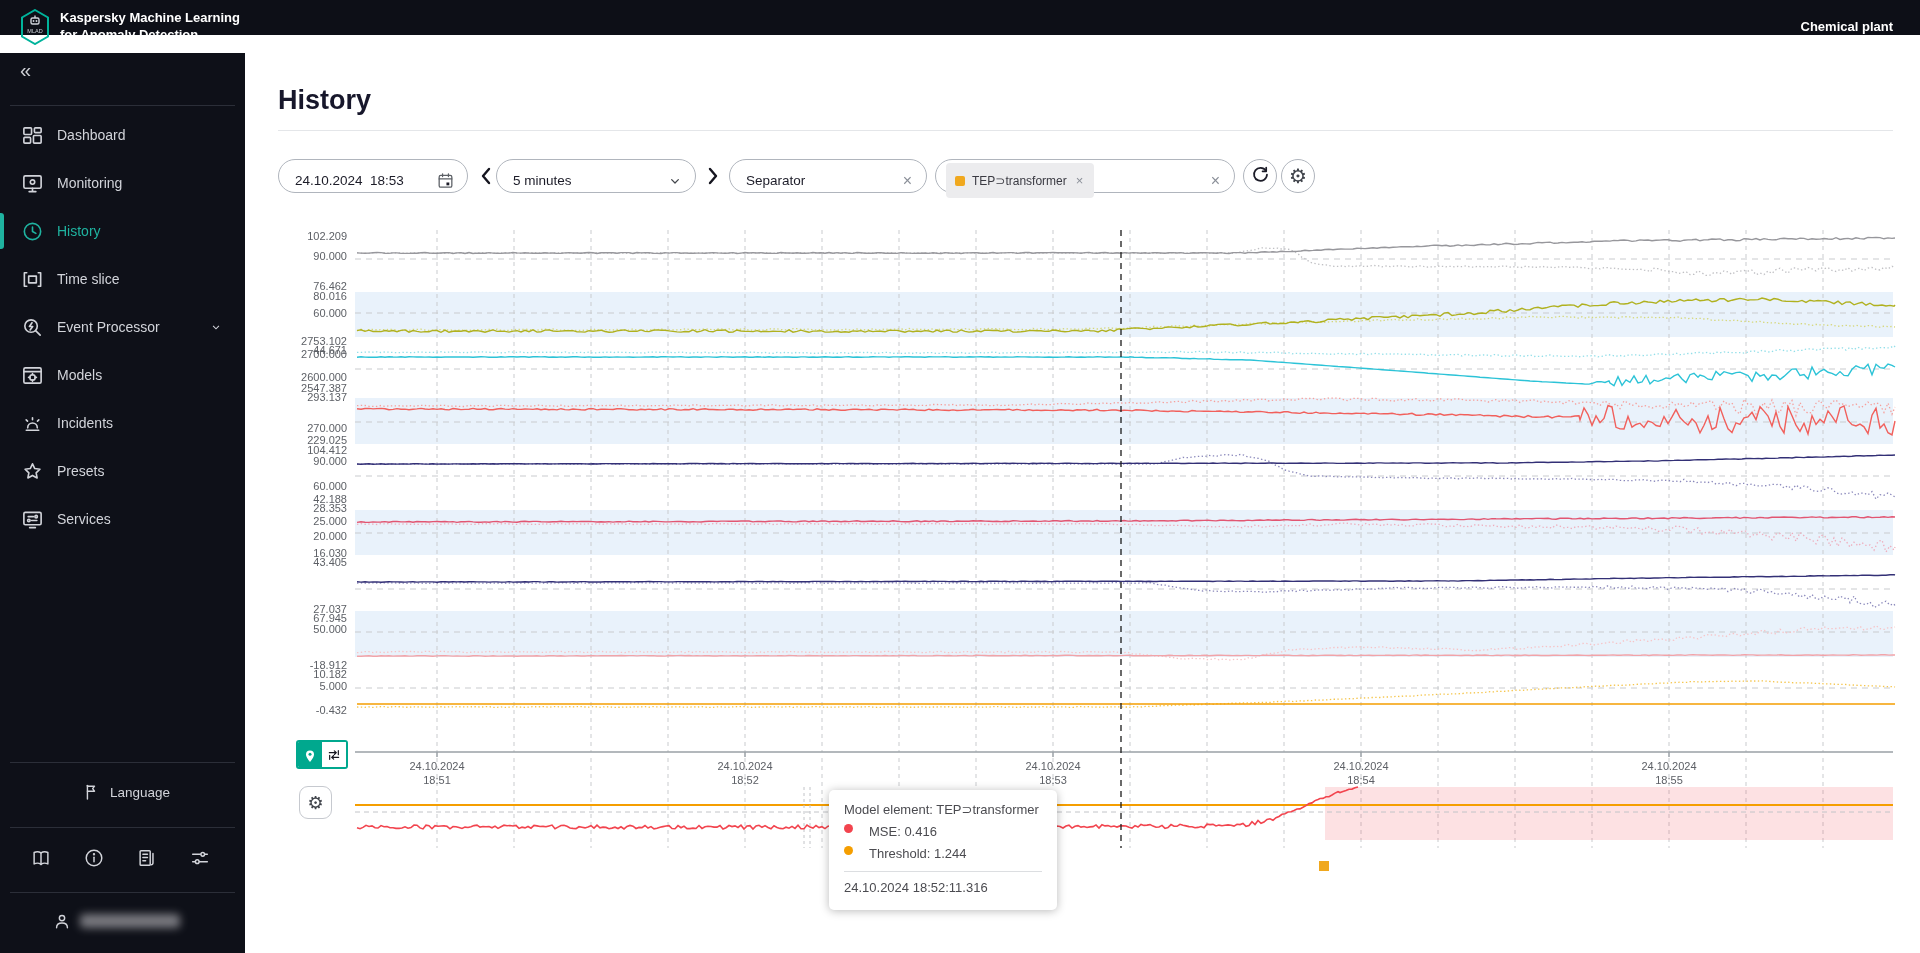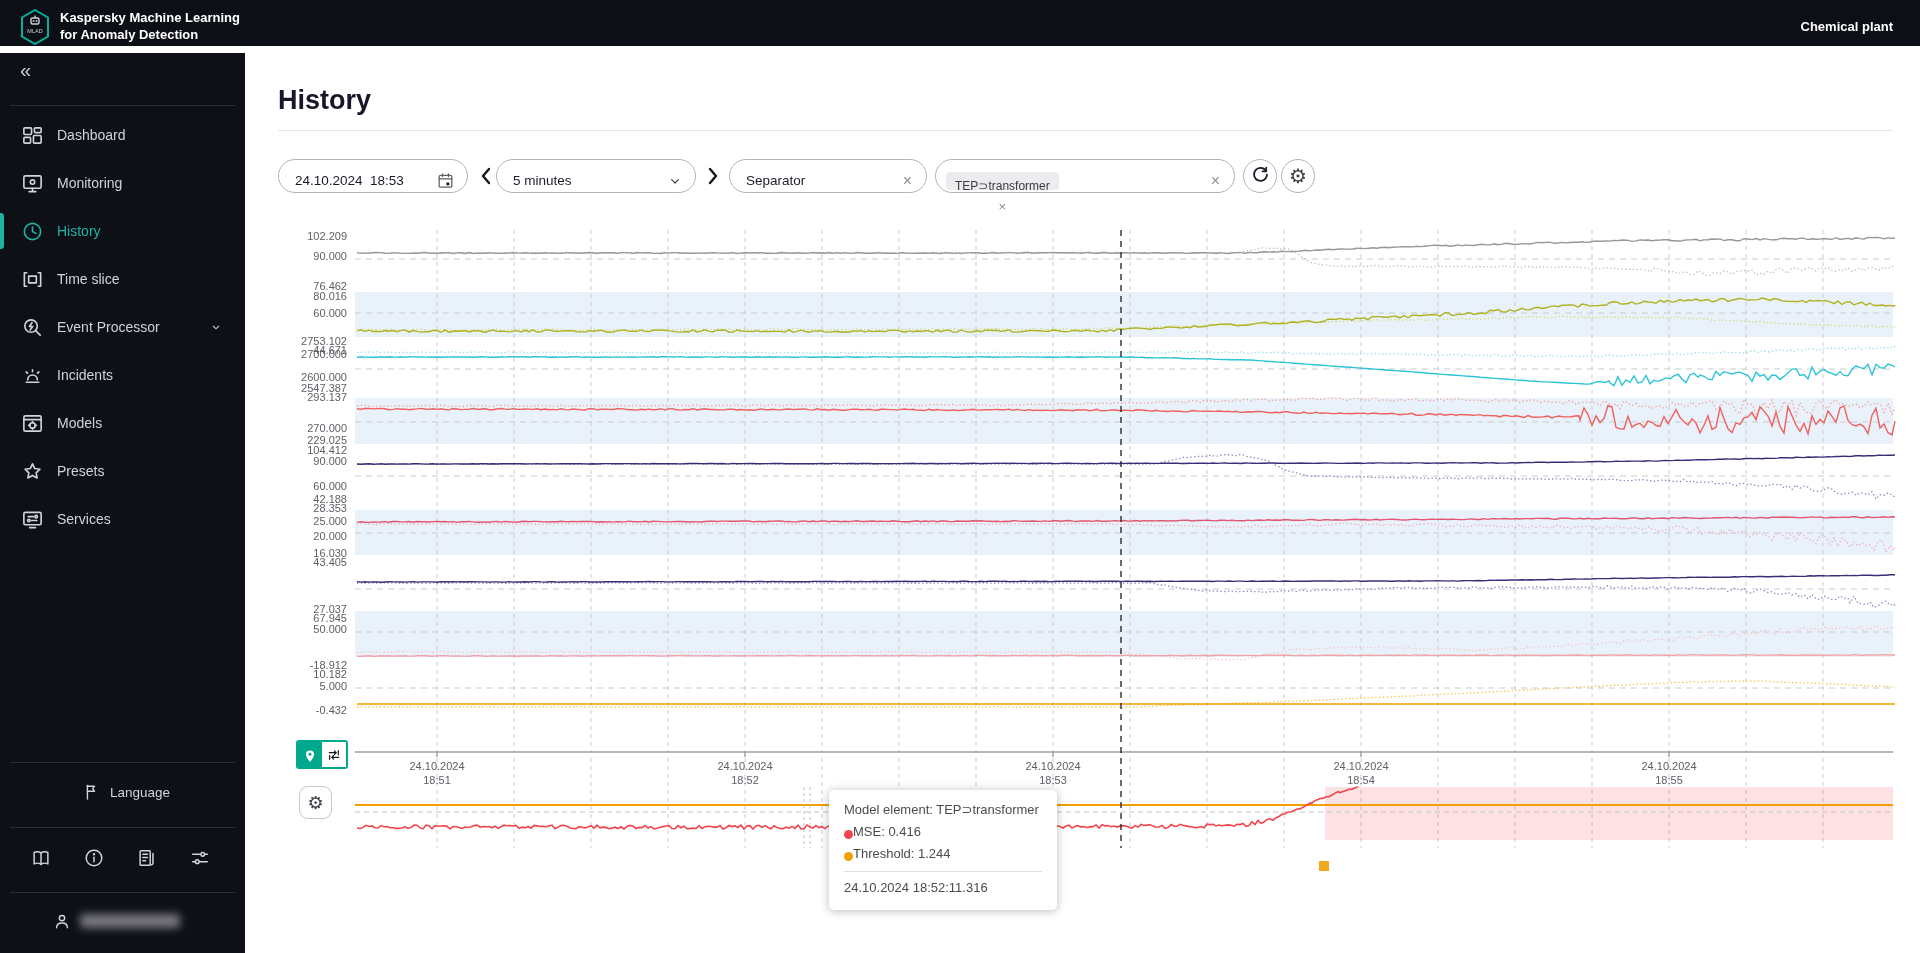--- a/index.html
+++ b/index.html
@@ -1,20 +1,20 @@
 <!DOCTYPE html>
 <html><head>
 <meta charset="utf-8">
 <style>
   * { margin:0; padding:0; box-sizing:border-box; }
   html,body { background:#2b2b2b; font-family:"Liberation Sans", sans-serif; }
   .screen { position:relative; width:1920px; height:953px; background:#fff; overflow:hidden; }
 
   
-  .topbar { position:absolute; left:0; top:0; width:1920px; height:46px; background:#0d0f17; z-index:40; }
+  .topbar { position:absolute; left:0; top:0; width:1920px; height:35px; background:#0d0f17; z-index:40; }
   .logo { position:absolute; left:20px; top:9px; width:30px; height:36px; }
   .apptitle { position:absolute; left:60px; top:9px; color:#fff; font-size:13px; font-weight:700; line-height:17px; }
   .plant { position:absolute; right:27px; top:19px; color:#fff; font-size:13px; font-weight:700; }
 
   
   .sidebar { position:absolute; left:0; top:53px; width:245px; height:900px; background:#0e1018; z-index:30; color:#d2d4da; }
   .collapse { position:absolute; left:20px; top:6px; font-size:20px; color:#cfd1d6; cursor:pointer; letter-spacing:-2px; }
   .sdiv { position:absolute; left:10px; width:225px; height:1px; background:#2b2e38; }
   .nav { position:absolute; left:0; top:58px; width:245px; }
   .nav-item { position:relative; display:flex; align-items:center; height:48px; padding-left:21px; cursor:pointer; font-size:14px; color:#d2d4da; }
@@ -40,21 +40,21 @@
   
   .inp { position:absolute; top:159px; height:34px; border:1px solid #b0b5bd; border-radius:17px; background:#fff;
          display:flex; align-items:center; padding:9px 12px 0 16px; font-size:13.5px; color:#1c1c28; }
   .inp .txt { white-space:pre; }
   .tail { margin-left:auto; display:flex; align-items:center; }
   .xbtn { font-size:16px; color:#8a8f98; line-height:1; cursor:pointer; padding:0 2px; }
   .navchev { position:absolute; top:166px; width:14px; height:20px; cursor:pointer; }
   .navchev svg { width:14px; height:20px; stroke:#15151f; fill:none; stroke-width:2.4; stroke-linecap:round; stroke-linejoin:round; }
   .icon-btn { position:absolute; top:159px; width:34px; height:34px; border:1px solid #b0b5bd; border-radius:17px; background:#fff;
               display:flex; align-items:center; justify-content:center; cursor:pointer; }
-  .chip { display:flex; align-items:center; gap:7px; background:#ececee; border-radius:4px; height:18px; padding:0 9px; font-size:12px; color:#3a3a42;flex-direction:column; }
+  .chip { display:flex; align-items:center; gap:7px; background:#ececee; border-radius:4px; height:35px; padding:0 9px; font-size:12px; color:#3a3a42; }
   .chip-sq { width:10px; height:10px; border-radius:2px; }
   .chip .xbtn { font-size:13px; }
   .cal-ic svg { width:19px; height:19px; stroke:#5c6066; fill:none; stroke-width:1.6; stroke-linecap:round; }
   .sel-chev svg { width:16px; height:16px; stroke:#43464c; fill:none; stroke-width:1.9; stroke-linecap:round; stroke-linejoin:round; }
   .refresh-ic svg { width:19px; height:19px; stroke:#1c1c28; fill:none; stroke-width:2.2; stroke-linecap:round; stroke-linejoin:round; }
   .gear-glyph { font-size:20px; color:#3f434a; line-height:1; }
 
   
   #chart-svg { position:absolute; left:345px; top:225px; width:1560px; height:655px; overflow:visible; }
   #y-labels { position:absolute; left:0; top:0; width:347px; height:953px; pointer-events:none; }
@@ -66,21 +66,21 @@
   .pin-group { position:absolute; left:296px; top:740px; display:flex; border:2px solid #00a88e; border-radius:3px; overflow:hidden; }
   .pin-btn { width:24px; height:25px; display:flex; align-items:center; justify-content:center; cursor:pointer; background:#fff; }
   .pin-btn.on { background:#00a88e; }
   .pin-btn svg { width:16px; height:16px; }
   .chart-gear { position:absolute; left:299px; top:786px; width:33px; height:33px; border:1px solid #c6c9cf; border-radius:9px; background:#fff;
                 display:flex; align-items:center; justify-content:center; cursor:pointer; }
 
   
   .tooltip { position:absolute; left:829px; top:790px; width:228px; height:120px; background:#fff; border-radius:5px;
              box-shadow:0 1px 10px rgba(0,0,0,.28); padding:12px 15px; z-index:25; font-size:13px; color:#4b4b50; }
-  .tt-row { display:flex; align-items:flex-end; gap:0; margin-top:7px; }
+  .tt-row { display:flex; align-items:flex-start; gap:16px; margin-top:7px; }
   .dot { width:9px; height:9px; border-radius:50%; flex:0 0 auto; }
   .tt-div { height:1px; background:#dcdee1; margin:10px 0 8px; }
 </style>
 </head>
 <body>
 
 <div class="screen">
 
   <div class="main-bg"></div>
 
@@ -144,34 +144,34 @@
               <path d="M15.5 15.5 L20 20"></path>
               <path d="M11.5 7 L8.8 11 h3.4 L9.5 14.5"></path>
             </svg></span>
           <span>Event Processor</span>
           <span class="nav-chev"><svg viewBox="0 0 24 24">
               <path d="M7 10 l5 5 5 -5"></path>
             </svg></span>
         </div>
         <div class="nav-item">
           <span class="nav-ic"><svg viewBox="0 0 24 24">
-              <path d="M7 16.5 a5 5 0 0 1 10 0"></path>
-              <path d="M5.5 19 h13"></path>
-              <path d="M12 8 V6 M6.8 9.6 5.4 8.2 M17.2 9.6 18.6 8.2"></path>
-            </svg></span>
-          <span>Incidents</span>
-        </div>
-        <div class="nav-item">
-          <span class="nav-ic"><svg viewBox="0 0 24 24">
               <rect x="3" y="4" width="18" height="16" rx="1.5"></rect>
               <path d="M3 8 h18"></path>
               <circle cx="12" cy="14" r="2.8"></circle>
               <path d="M12 9.9 v1.3 M12 16.8 v1.3 M7.9 14 h1.3 M14.8 14 h1.3"></path>
             </svg></span>
           <span>Models</span>
+        </div>
+        <div class="nav-item">
+          <span class="nav-ic"><svg viewBox="0 0 24 24">
+              <path d="M7 16.5 a5 5 0 0 1 10 0"></path>
+              <path d="M5.5 19 h13"></path>
+              <path d="M12 8 V6 M6.8 9.6 5.4 8.2 M17.2 9.6 18.6 8.2"></path>
+            </svg></span>
+          <span>Incidents</span>
         </div>
         <div class="nav-item">
           <span class="nav-ic"><svg viewBox="0 0 24 24">
               <path d="M12 4 l2.35 4.9 5.4 0.7 -3.95 3.75 1 5.35 -4.8 -2.6 -4.8 2.6 1 -5.35 -3.95 -3.75 5.4 -0.7 Z"></path>
             </svg></span>
           <span>Presets</span>
         </div>
         <div class="nav-item">
           <span class="nav-ic"><svg viewBox="0 0 24 24">
               <rect x="3" y="4.5" width="18" height="13" rx="1.5"></rect>

